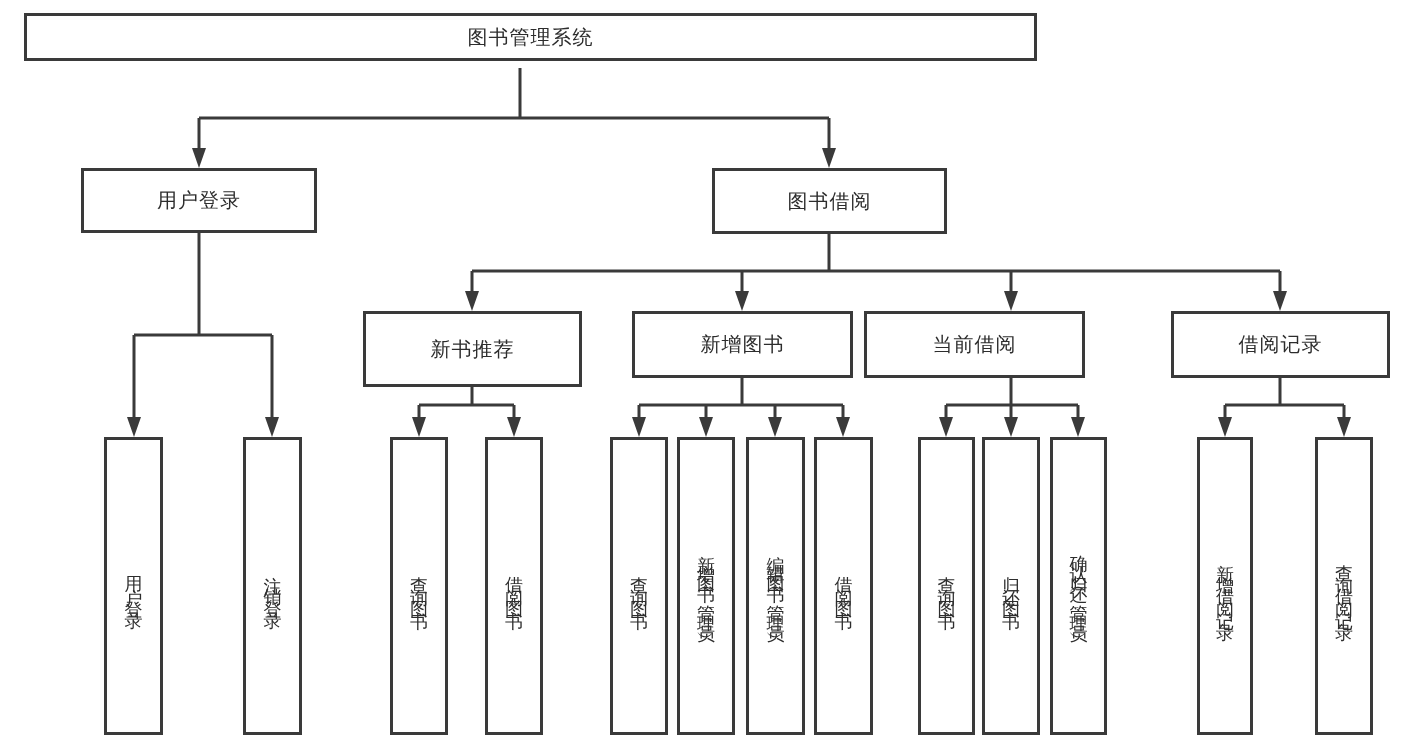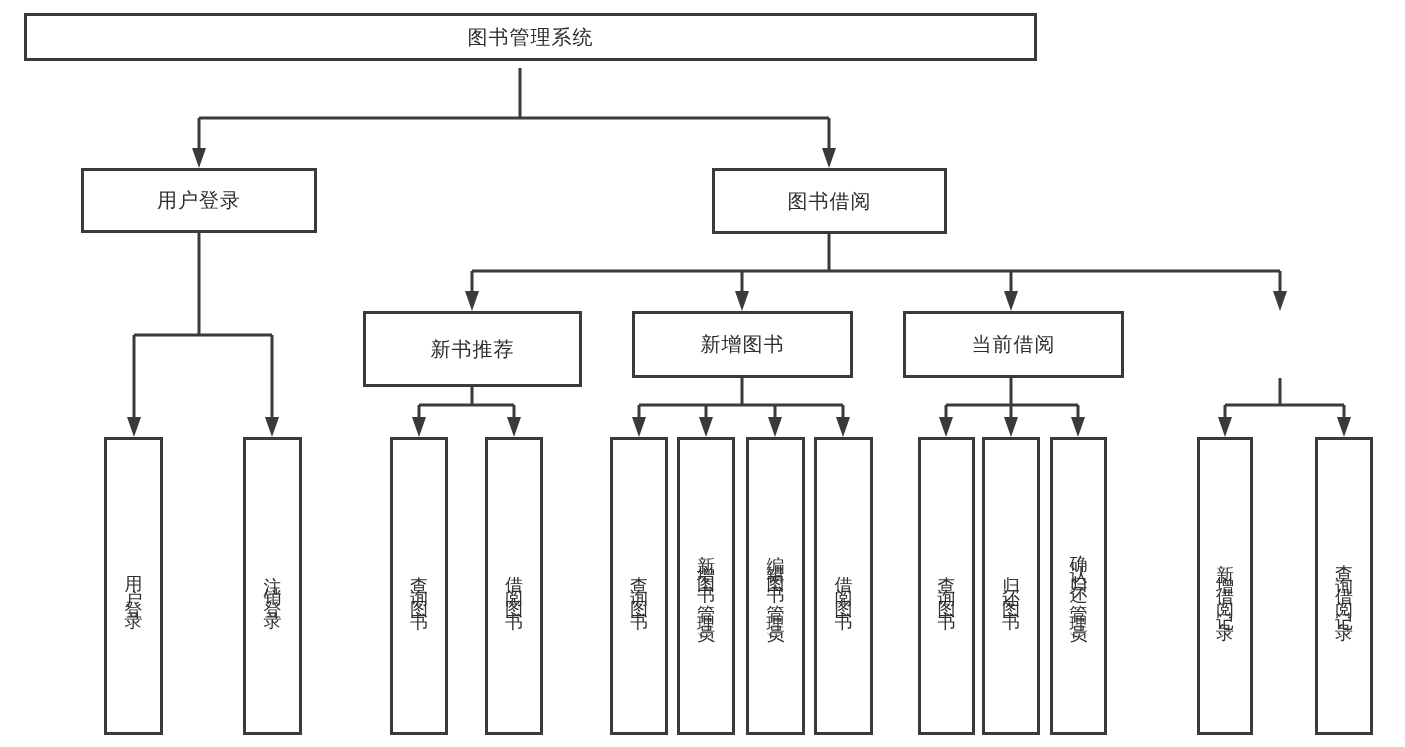--- a/index.html
+++ b/index.html
@@ -80,21 +80,22 @@
     </g>
   </svg>
 
   <div class="node h" style="left:24px;top:13px;width:1013px;height:48px;">图书管理系统</div>
 
   <div class="node h" style="left:81px;top:168px;width:236px;height:65px;">用户登录</div>
   <div class="node h" style="left:712px;top:168px;width:235px;height:66px;">图书借阅</div>
 
   <div class="node h" style="left:363px;top:311px;width:219px;height:76px;">新书推荐</div>
   <div class="node h" style="left:632px;top:311px;width:221px;height:67px;">新增图书</div>
-  <div class="node h" style="left:903px;top:311px;width:221px;height:67px;">当前借阅</div>
+  <div class="node h" style="left:864px;top:311px;width:221px;height:67px;">当前借阅</div>
+  <div class="node h" style="left:1171px;top:311px;width:219px;height:67px;">借阅记录</div>
 
   <div class="node v" style="left:104px;top:437px;width:59px;height:298px;">
     <span>用户登录</span>
   </div>
   <div class="node v" style="left:243px;top:437px;width:59px;height:298px;">
     <span>注销登录</span>
   </div>
 
   <div class="node v" style="left:390px;top:437px;width:58px;height:298px;">
     <span>查询图书</span>

